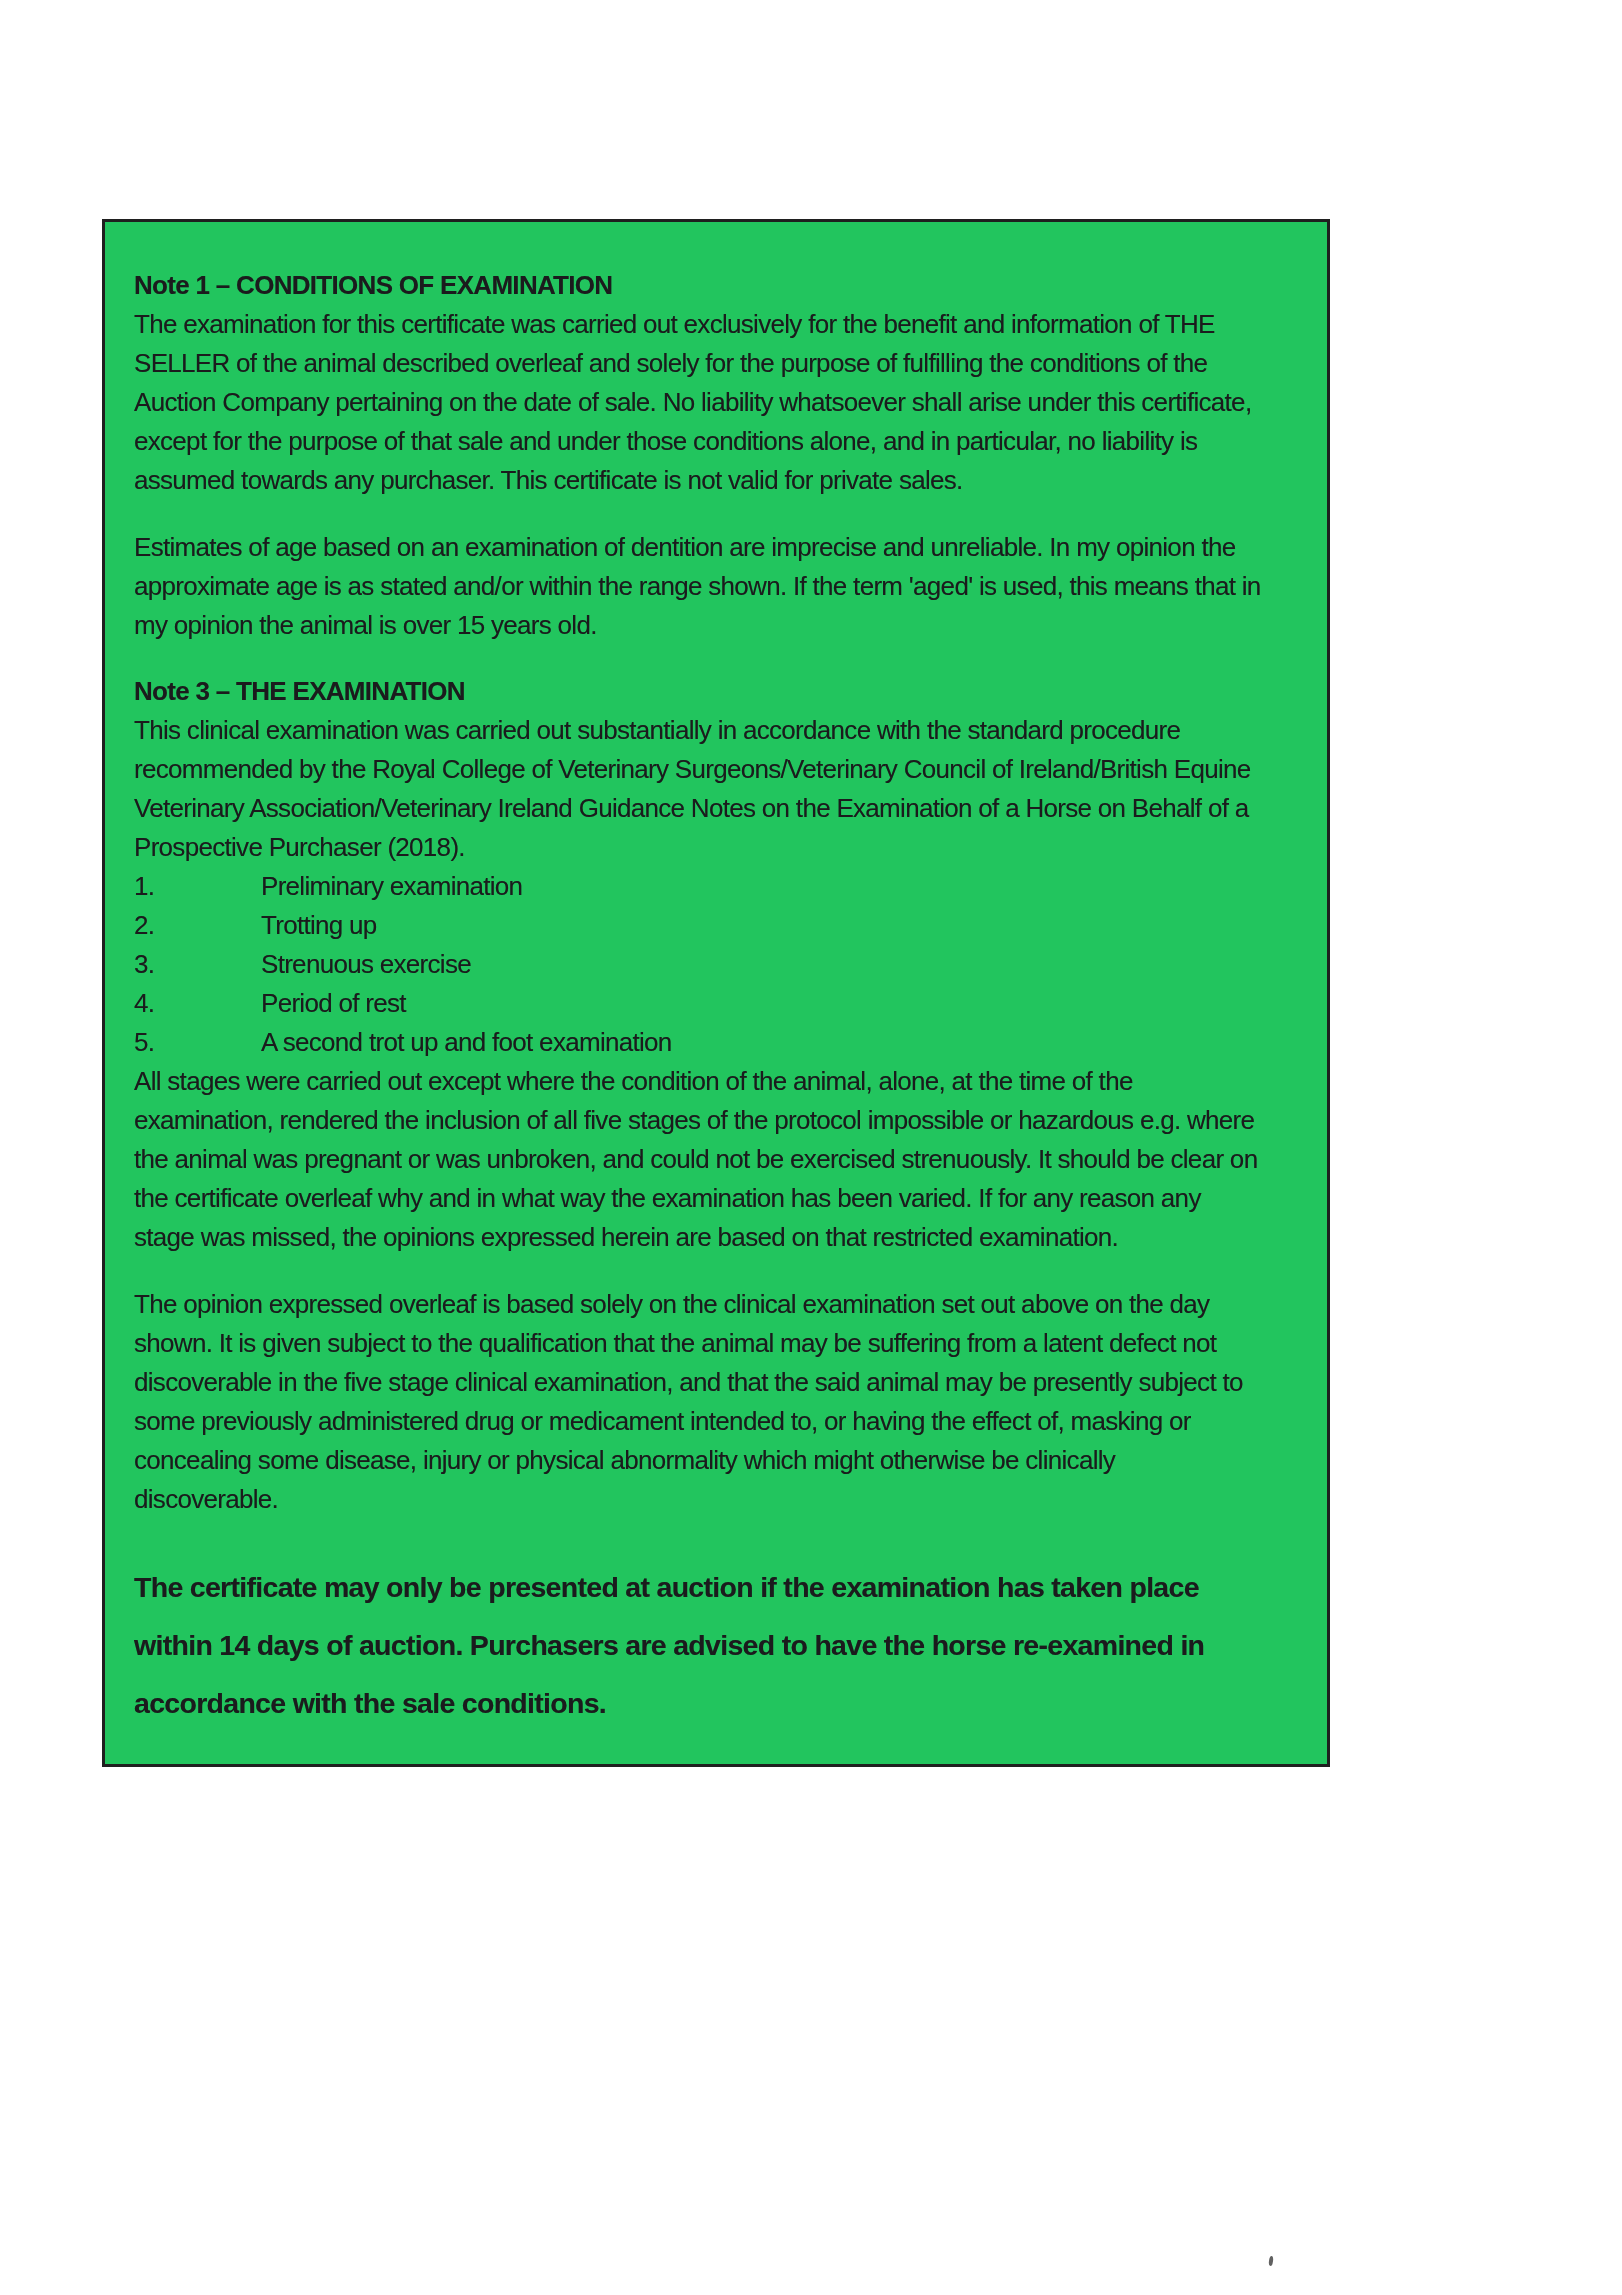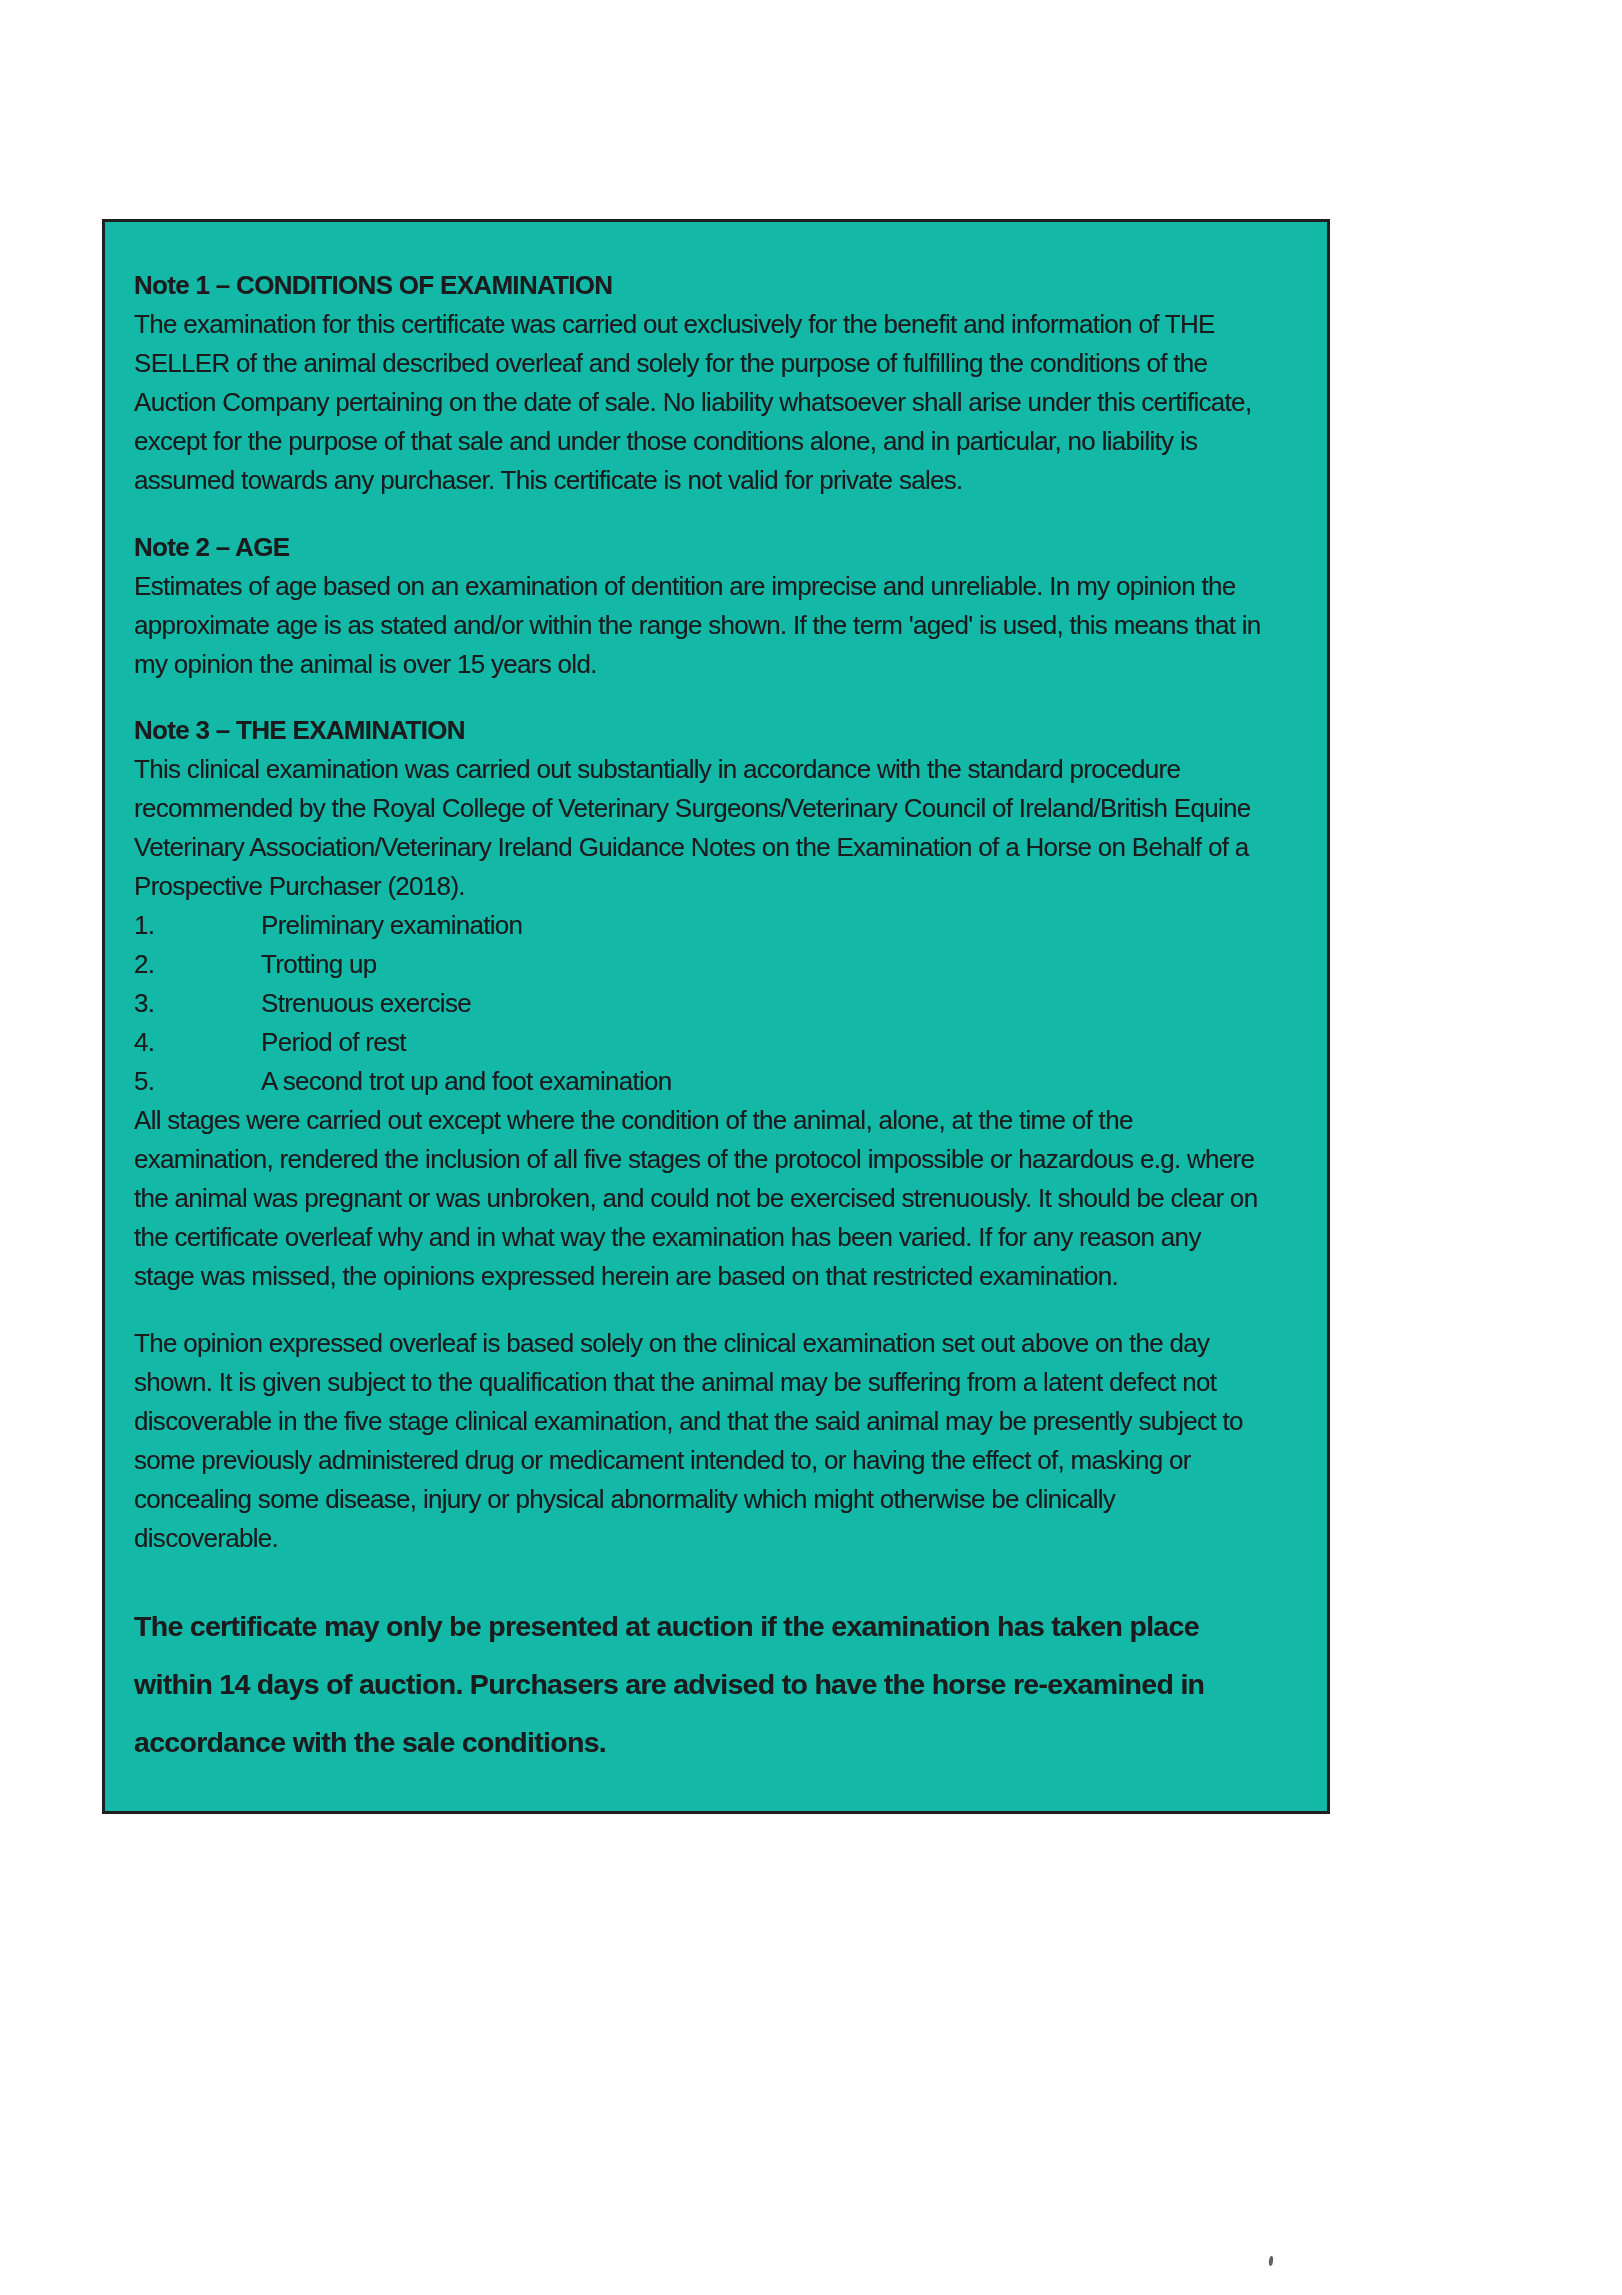--- a/index.html
+++ b/index.html
@@ -21,22 +21,22 @@
     background: #ffffff;
     overflow: hidden;
   }
   .note-box {
     position: absolute;
     left: 102px;
     top: 219px;
     width: 1228px;
     box-sizing: border-box;
     border: 3.7px solid #1f1f1f;
-    padding: 44px 64px 40px 29px;
-    background: #14b8a6;
+    padding: 44px 64px 32px 29px;
+    background: #22c55e;
   }
   .note-box p,
   .note-box h2 {
     margin: 0;
     font-size: 26px;
     line-height: 39px;
     font-weight: normal;
     letter-spacing: -0.7px;
     text-shadow: 0 0 0.5px rgba(20,20,20,0.35);
   }
@@ -91,21 +91,20 @@
 <div class="page">
 
   <div class="note-box">
 
     <section>
       <h2>Note 1 – CONDITIONS OF EXAMINATION</h2>
       <p>The examination for this certificate was carried out exclusively for the benefit and information of THE SELLER of the animal described overleaf and solely for the purpose of fulfilling the conditions of the Auction Company pertaining on the date of sale. No liability whatsoever shall arise under this certificate, except for the purpose of that sale and under those conditions alone, and in particular, no liability is assumed towards any purchaser. This certificate is not valid for private sales.</p>
     </section>
 
     <section>
-      <h2>Note 2 – AGE</h2>
       <p>Estimates of age based on an examination of dentition are imprecise and unreliable. In my opinion the approximate age is as stated and/or within the range shown. If the term 'aged' is used, this means that in my opinion the animal is over 15 years old.</p>
     </section>
 
     <section>
       <h2>Note 3 – THE EXAMINATION</h2>
       <p>This clinical examination was carried out substantially in accordance with the standard procedure recommended by the Royal College of Veterinary Surgeons/Veterinary Council of Ireland/British Equine Veterinary Association/Veterinary Ireland Guidance Notes on the Examination of a Horse on Behalf of a Prospective Purchaser (2018).</p>
       <ol class="stages">
         <li class="stage-row">
           <span class="stage-num">1.</span>
           <span class="stage-label">Preliminary examination</span>

